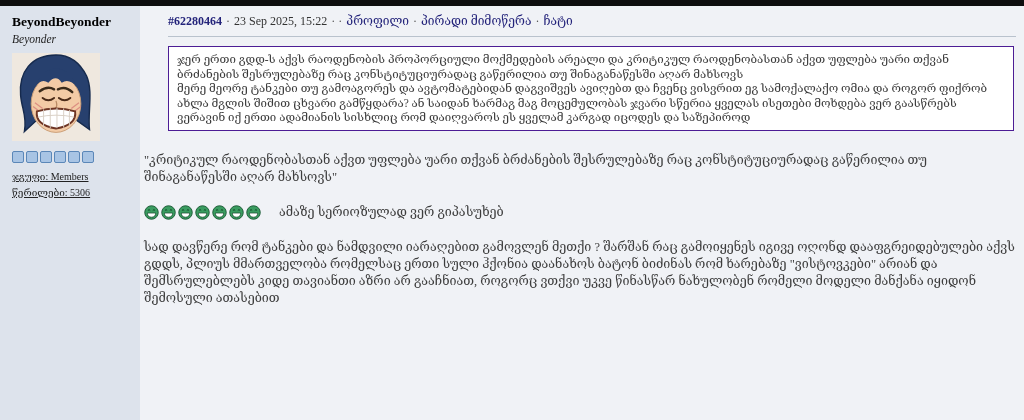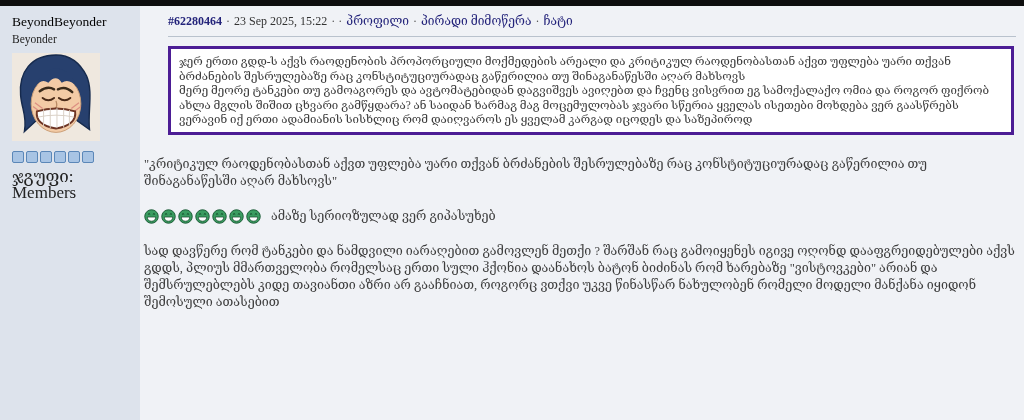--- a/index.html
+++ b/index.html
@@ -6,46 +6,46 @@
   .container{
     width:1024px;height:420px;overflow:hidden;position:relative;
     background:#e9edf2;
     font-family:"Liberation Serif","DejaVu Serif","DejaVu Sans",serif;
     color:#333;
   }
   .topbar{height:6px;background:#0e0e0e;width:100%;}
   .post-row{display:flex;height:414px;}
   
   .sidebar{width:128px;padding:8px 0 0 12px;background:#dde3ec;flex:none;}
-  .username{font-weight:normal;font-size:13.5px;color:#000;margin:0 0 3px 0;}
-  .member-title{font-size:11.5px;color:#222;margin:0 0 8px 0;}
+  .username{font-weight:bold;font-size:13.5px;color:#000;margin:0 0 3px 0;}
+  .member-title{font-size:11.5px;color:#222;margin:0 0 8px 0;font-style:italic;}
   .avatar-box{width:88px;height:88px;margin:0 0 10px 0;}
   .avatar-box svg{display:block;}
   .pips{display:flex;gap:2px;margin:2px 0 6px 0;}
   .pip{width:10px;height:10px;background:#a8c4e4;border:1px solid #5b87b8;border-radius:2px;display:inline-block;}
-  .info-line{font-size:17px;color:#222;line-height:15.5px;}
+  .info-line{font-size:10px;color:#222;line-height:15.5px;text-decoration:underline;}
   
   .main{flex:1;background:#f0f2f6;padding:0 6px 4px 4px;min-width:0;}
   .post-header{padding:8px 0 7px 24px;font-size:12px;white-space:nowrap;}
   .post-id{color:#23237a;font-weight:bold;text-decoration:none;cursor:pointer;}
   .timestamp{color:#333;}
   .hlink{color:#23237a;text-decoration:none;cursor:pointer;}
   .sep{color:#555;padding:0 4px;}
   .divider{border:none;border-top:1px solid #b9c2cd;margin:0 2px 0 24px;}
   .quote-section{margin:9px 4px 0 24px;}
   .quote-title{font-size:11.5px;margin:0 0 4px 2px;color:#000;}
   .quote-title b{font-weight:bold;}
-  .quote-box{background:#fff;border:3px solid #4c1d95;padding:5px 8px;font-size:11.5px;line-height:14.5px;color:#3a3a3a;}
+  .quote-box{background:#fff;border:1px solid #4c1d95;padding:5px 8px;font-size:11.5px;line-height:14.5px;color:#3a3a3a;}
   .quote-box div{margin:0;}
   .post-body{margin:21px 2px 0 0;font-size:12.5px;line-height:17px;color:#3d3d3d;}
   .post-body p{margin:0 0 18px 0;}
   .emoji-row{display:flex;align-items:center;gap:2px;}
   .emoji{width:15px;height:15px;display:inline-block;flex:none;}
   .emoji svg{display:block;}
-  .emoji-caption{margin-left:8px;}
+  .emoji-caption{margin-left:16px;}
 </style>
 </head>
 <body>
 
 <div class="container">
   <div class="topbar"></div>
   <div class="post-row">
 
     <div class="sidebar">
       <div class="username">BeyondBeyonder</div>
@@ -67,20 +67,21 @@
       </div>
       <div class="pips">
           <span class="pip"></span>
           <span class="pip"></span>
           <span class="pip"></span>
           <span class="pip"></span>
           <span class="pip"></span>
           <span class="pip"></span>
         </div>
       <div class="info-line">ჯგუფი: Members</div>
+      <div class="info-line">წერილები: 5306</div>
     </div>
 
     <div class="main">
       <div class="post-header">
         <a class="post-id">#62280464</a><span class="sep">·</span><span class="timestamp">23 Sep 2025, 15:22</span><span class="sep">· ·</span><a class="hlink">პროფილი</a><span class="sep">·</span><a class="hlink">პირადი მიმოწერა</a><span class="sep">·</span><a class="hlink">ჩატი</a>
       </div>
       <hr class="divider">
 
       <div class="quote-section">
         <div class="quote-box">

